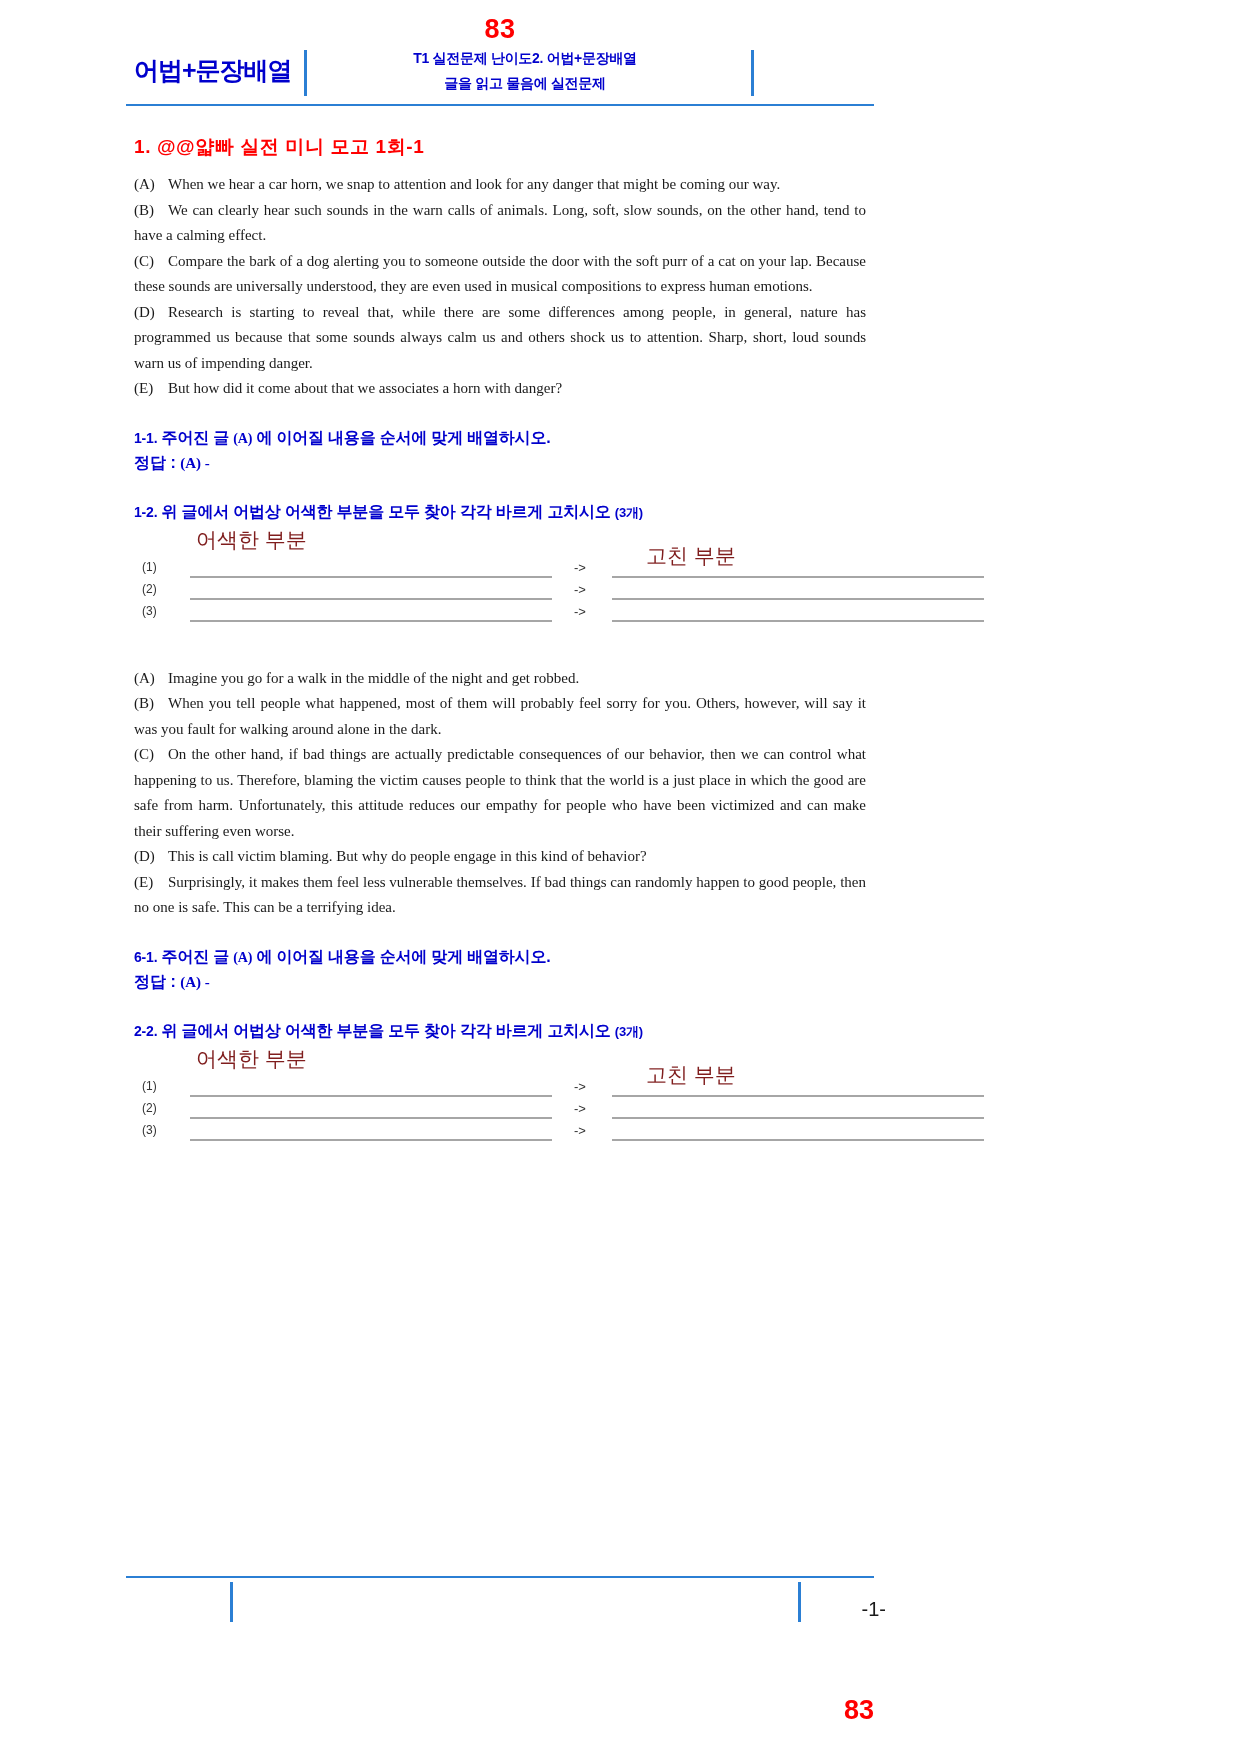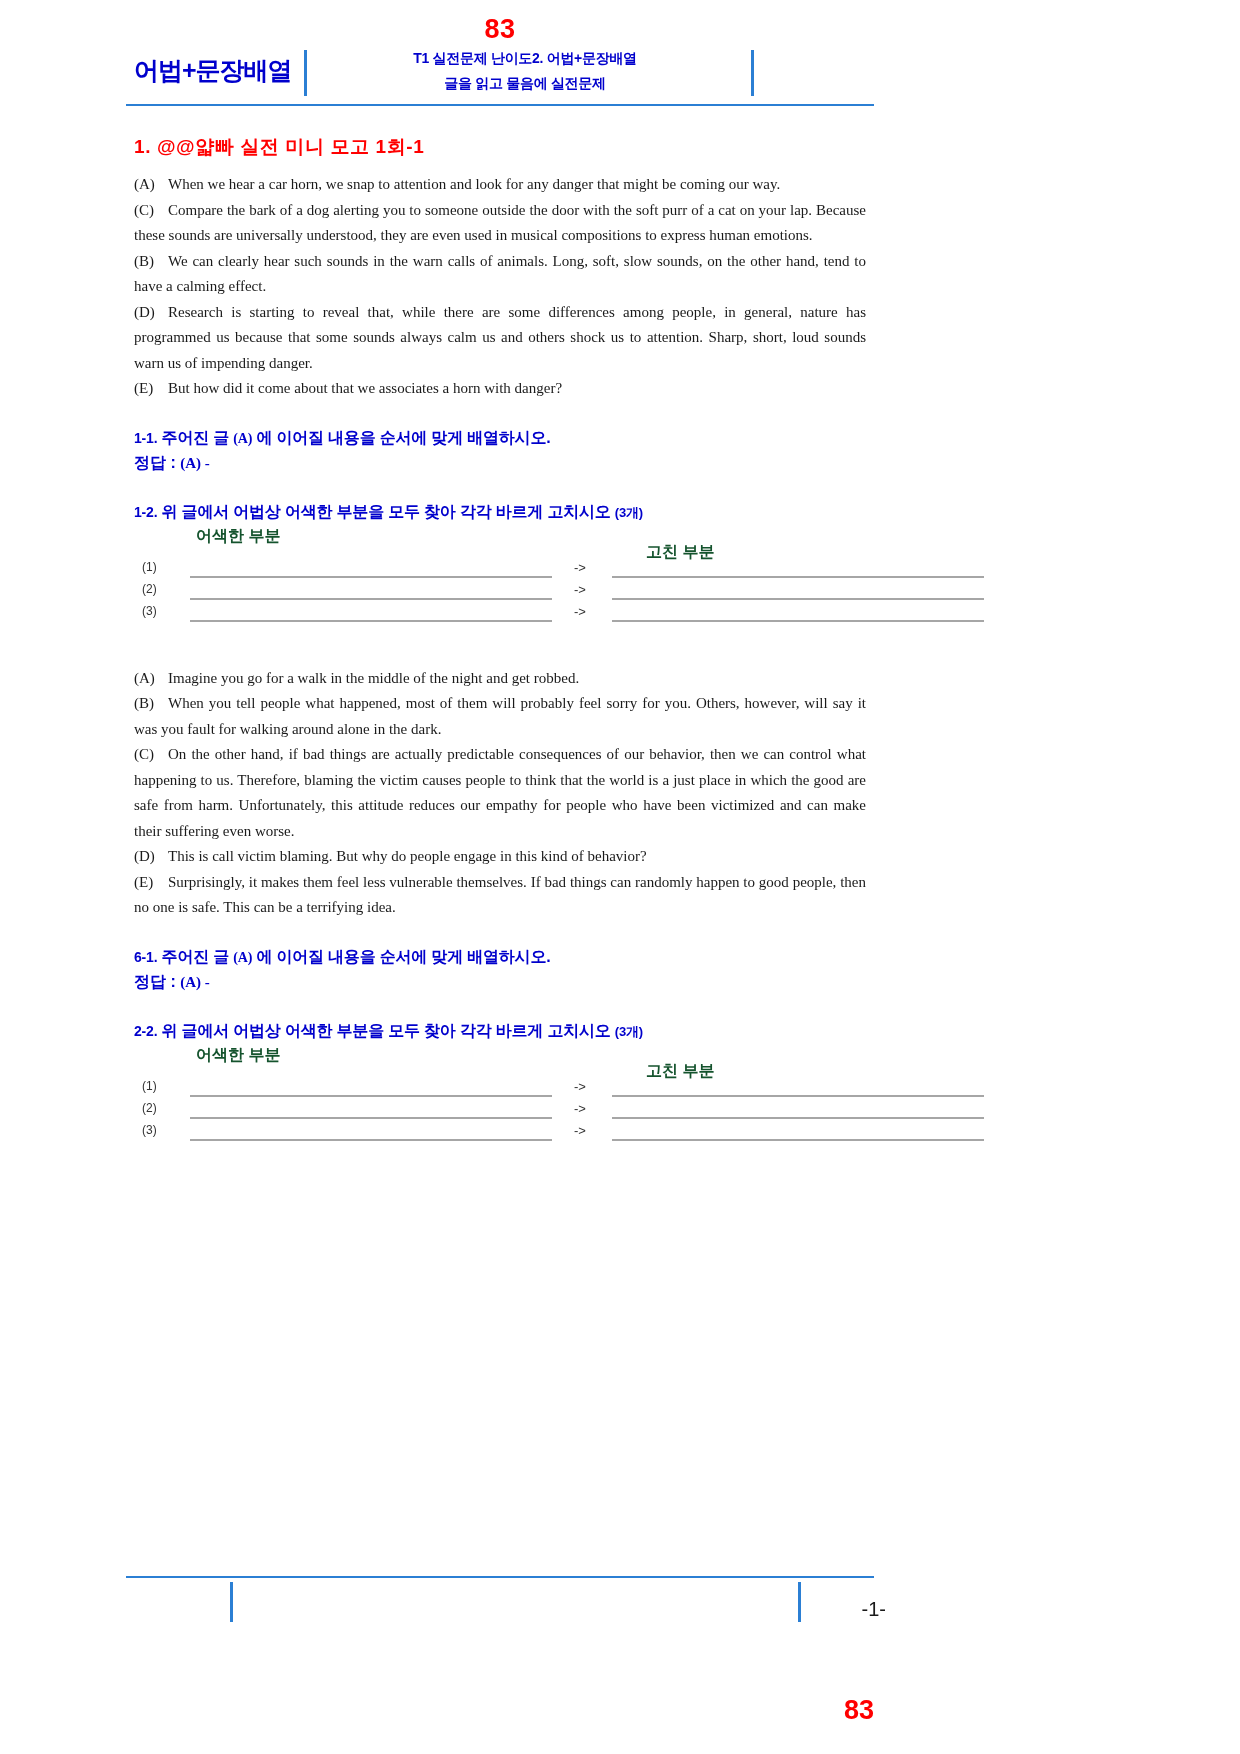--- a/index.html
+++ b/index.html
@@ -163,23 +163,23 @@
     font-size: 15px;
   }
 
   .subq-2 { margin-top: 28px; }
 
   .col-heads {
     position: relative;
     height: 26px;
     margin: 3px 8px 0 8px;
     font-family: "Liberation Sans", sans-serif;
-    font-weight: bold;
-    font-size: 16px;
-    color: #14532d;
+    font-weight: normal;
+    font-size: 21px;
+    color: #7f1d1d;
   }
   .col-heads .left-head {
     position: absolute;
     left: 62px;
     top: 0;
   }
   .col-heads .right-head {
     position: absolute;
     left: 512px;
     top: 16px;
@@ -287,22 +287,22 @@
     <div class="header-rule"></div>
   </div>
 
   <div class="content">
 
     <div class="q-block">
       <div class="q-title">1. @@얇빠 실전 미니 모고 1회-1</div>
 
       <div class="passage">
         <p><span class="lbl">(A)</span><span>When we hear a car horn, we snap to attention and look for any danger that might be coming our way.</span></p>
+        <p><span class="lbl">(B)</span><span>We can clearly hear such sounds in the warn calls of animals.  Long, soft, slow sounds, on the other hand, tend to have a calming effect.</span></p>
         <p><span class="lbl">(C)</span><span>Compare the bark of a dog alerting you to someone outside the door with the soft purr of a cat on your lap.  Because these sounds are universally understood, they are even used in musical compositions to express human emotions.</span></p>
-        <p><span class="lbl">(B)</span><span>We can clearly hear such sounds in the warn calls of animals.  Long, soft, slow sounds, on the other hand, tend to have a calming effect.</span></p>
         <p><span class="lbl">(D)</span><span>Research is starting to reveal that, while there are some differences among people, in general, nature has programmed us because that some sounds always calm us and others shock us to attention.  Sharp, short, loud sounds warn us of impending danger.</span></p>
         <p><span class="lbl">(E)</span><span>But how did it come about that we associates a horn with danger?</span></p>
       </div>
 
       <div class="subq subq-1">
         <span class="num">1-1.</span>
         <span>주어진 글</span>
         <span class="paren">(A)</span>
         <span>에 이어질 내용을 순서에 맞게 배열하시오.</span>
       </div>

